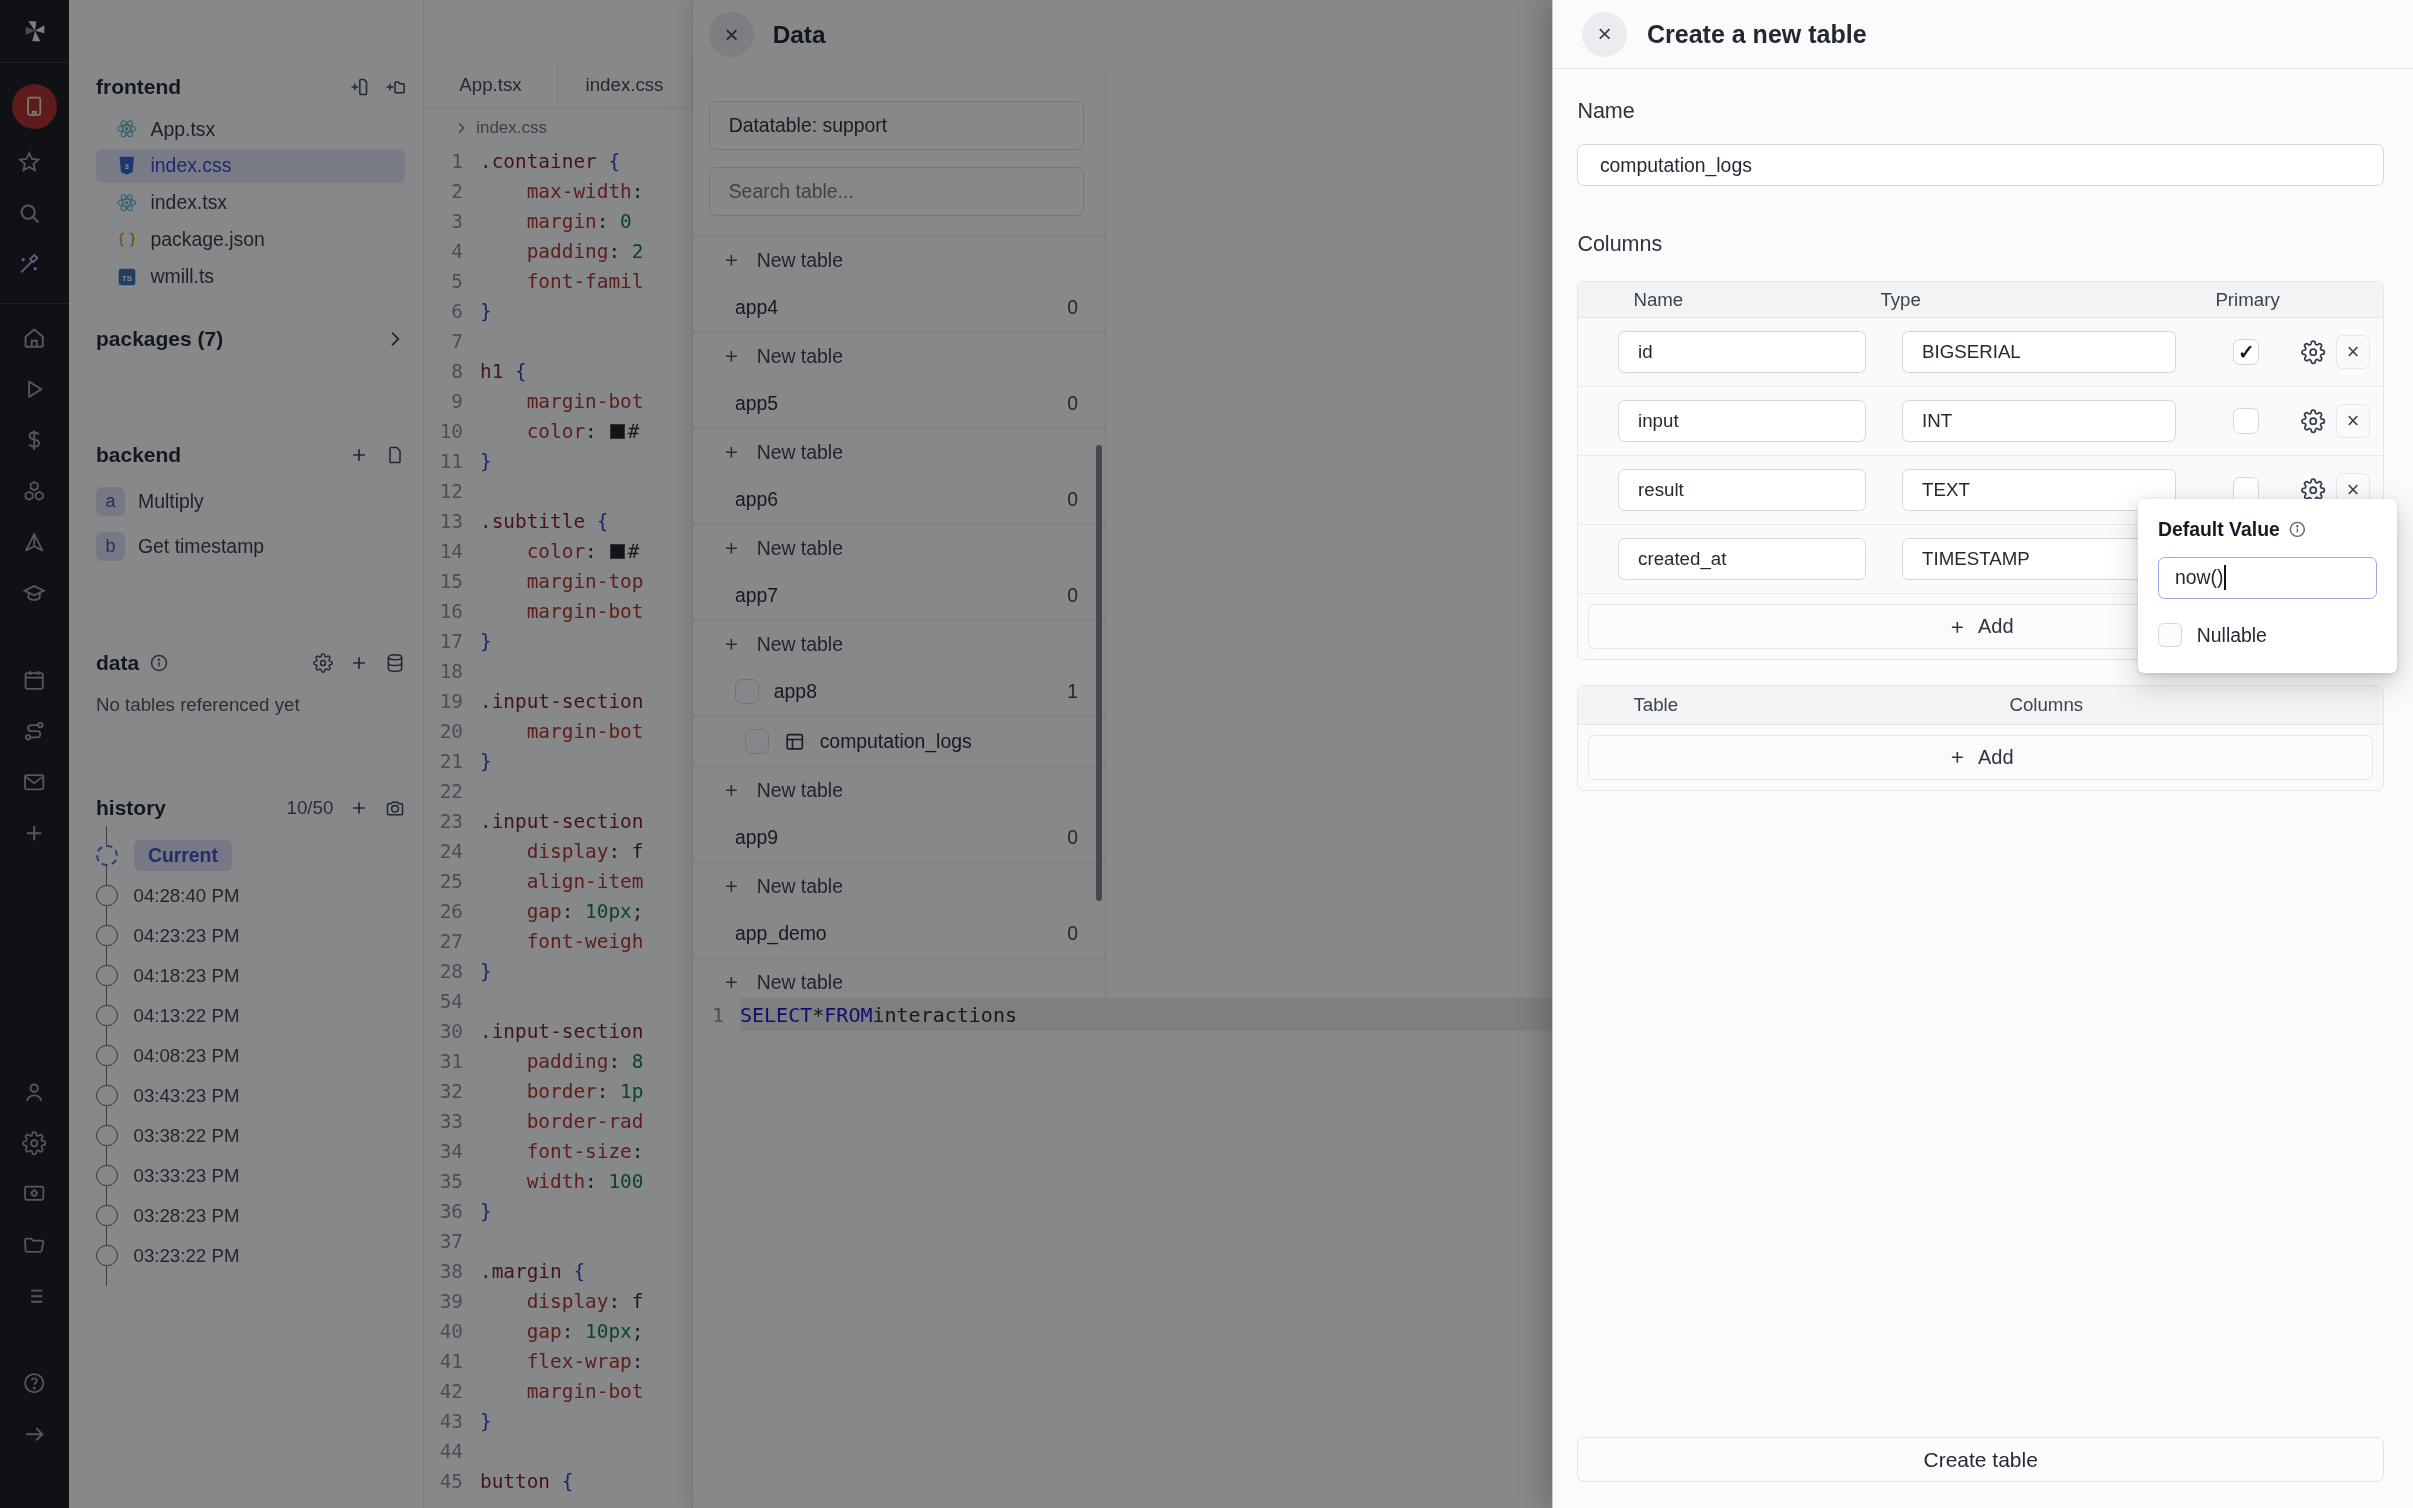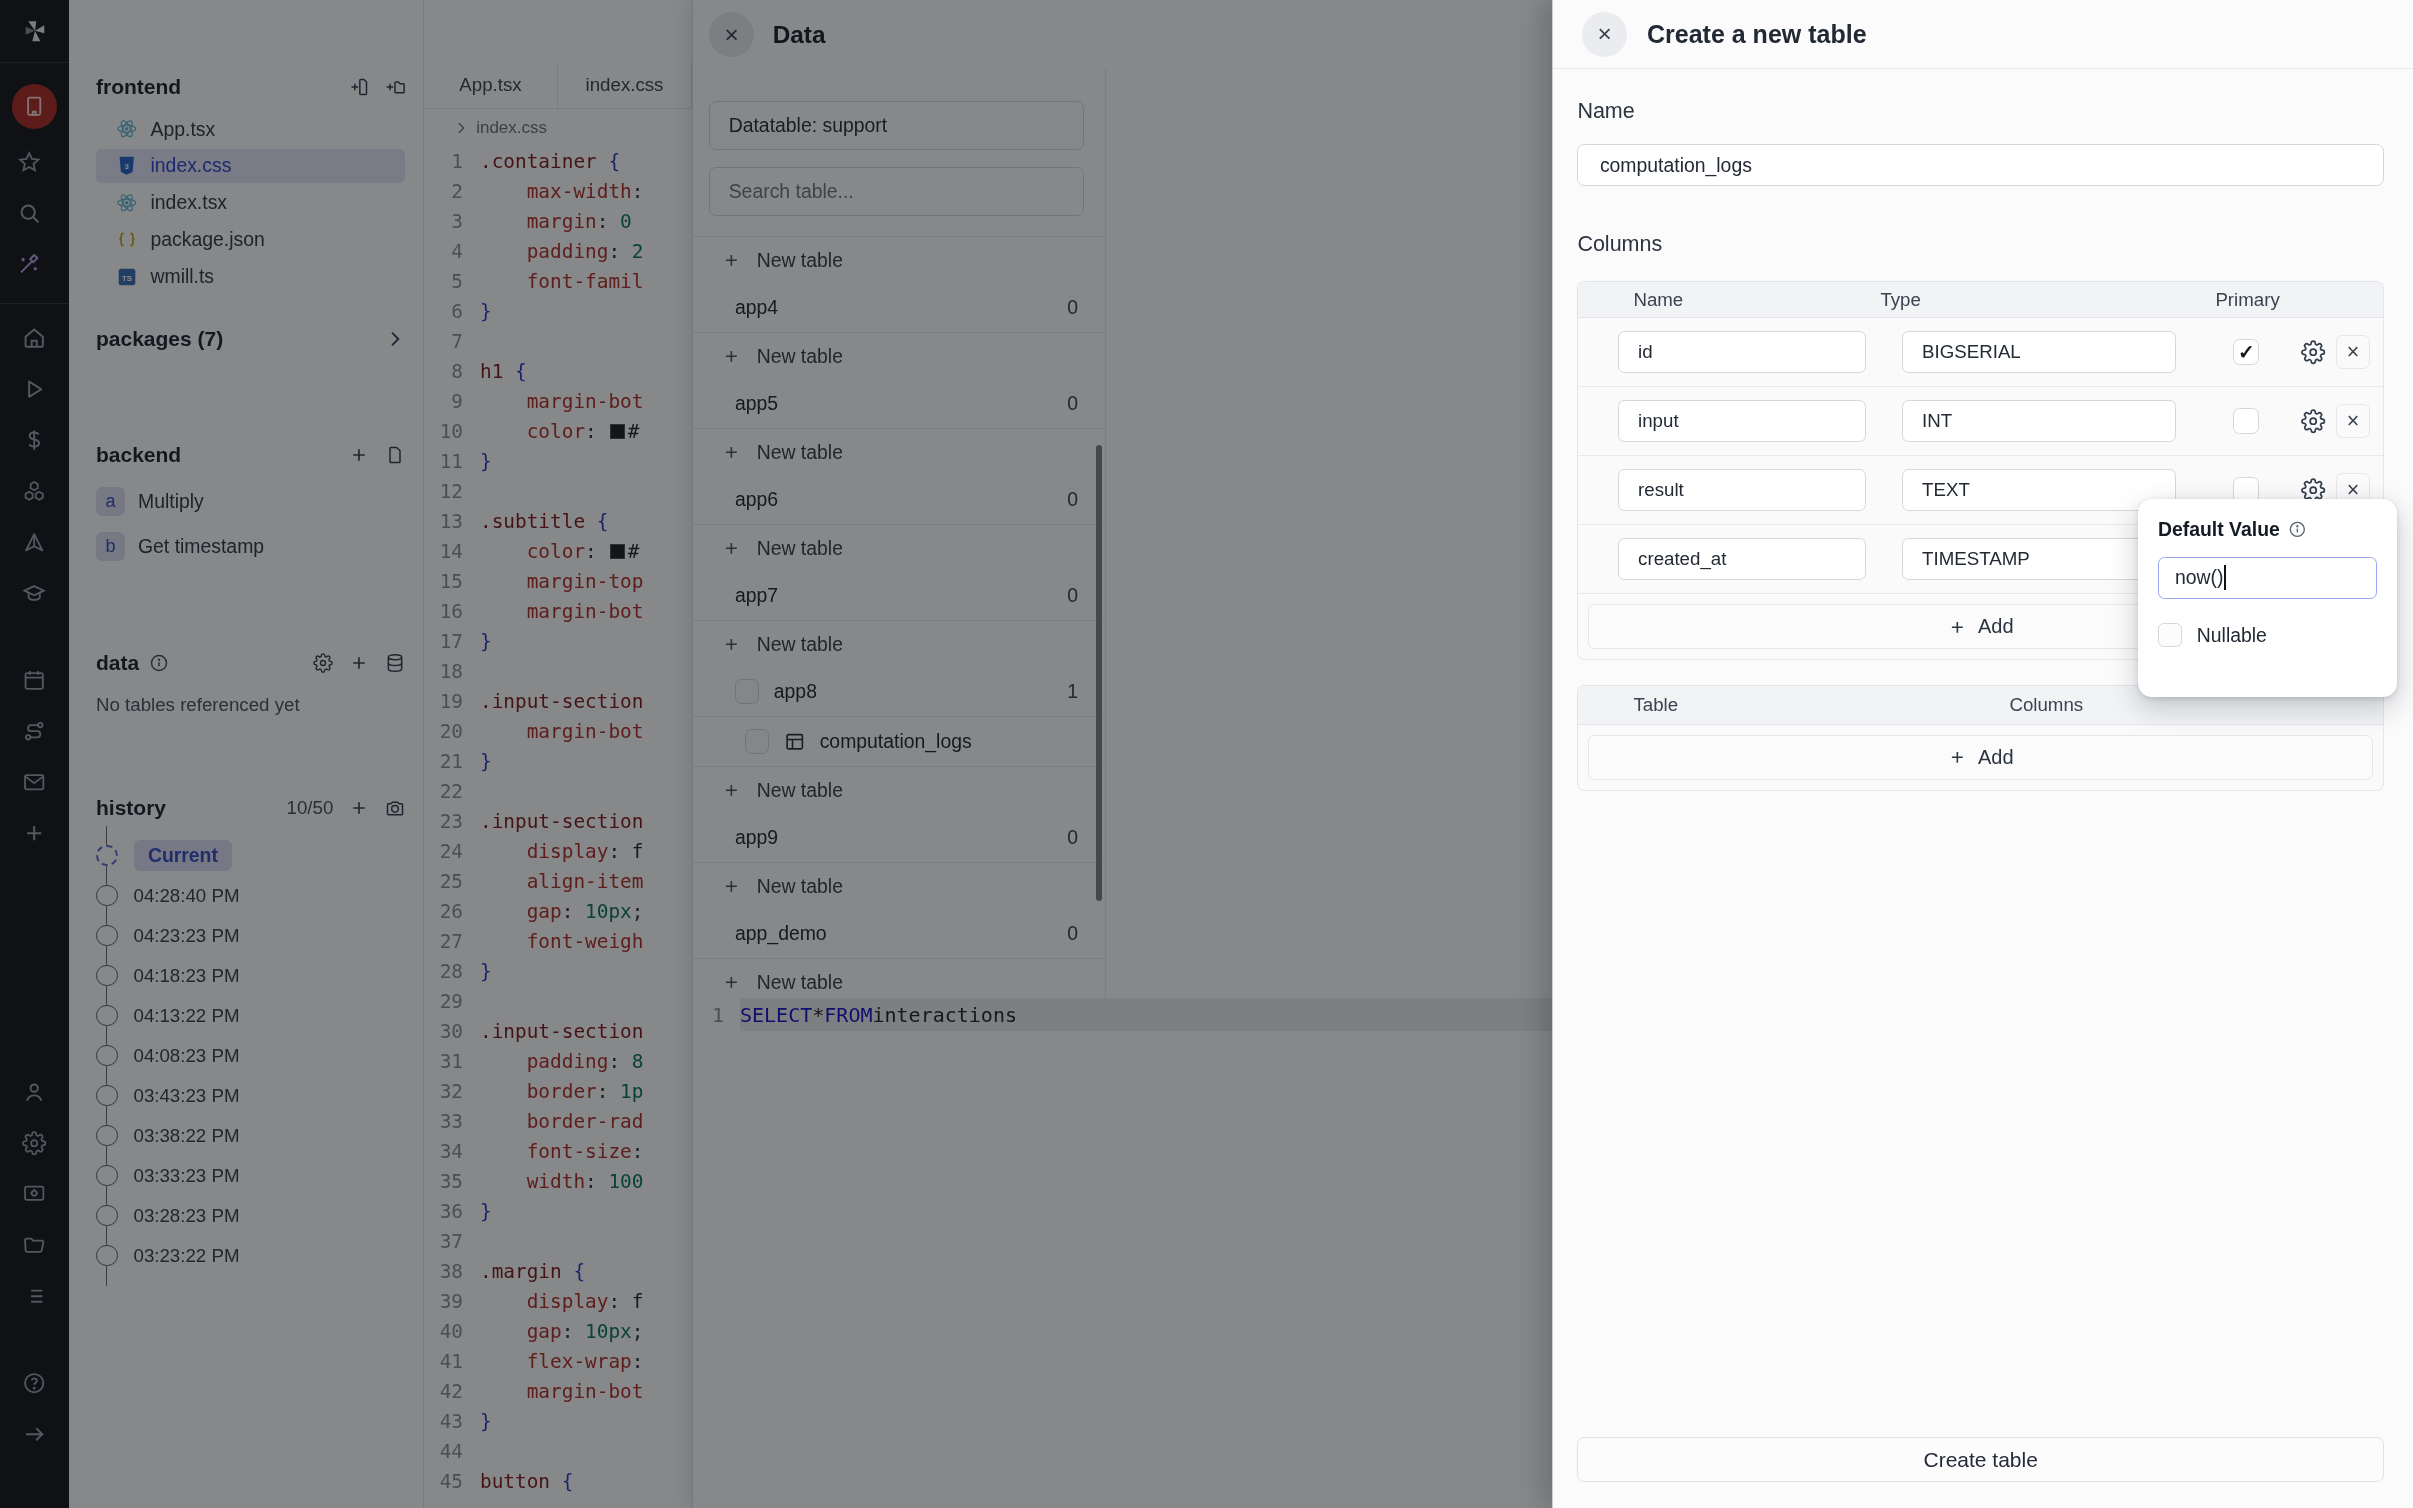--- a/index.html
+++ b/index.html
@@ -107,21 +107,21 @@
   .rowbtn.gear { margin-left:37px; }
   .rowbtn.del { margin-left:5.7px; border:0.7px solid #e4e6ea; border-radius:6.5px; font-size:21.5px; color:#3a4350; }
   .addbtn { margin:10px; height:45px; border:0.7px solid #e4e6ea; border-radius:6.5px; display:flex; align-items:center; justify-content:center; gap:11.5px; font-size:20px; color:#2c3440; background:#fbfbfc; }
   .addbtn svg { width:18.7px; height:18.7px; }
   .lbl.fk { margin-top:50px; }
   .fk-head { height:39px; background:#f2f3f5; border-bottom:0.7px solid #e3e5ea; border-radius:7.2px 7.2px 0 0; display:flex; align-items:center; font-size:18.7px; font-weight:500; color:#3a4350; }
   .fh-table { padding-left:55px; width:431px; }
   .createbtn { position:absolute; left:0; right:0; bottom:26px; height:45px; border:0.7px solid #e0e2e7; border-radius:7.2px; background:#fcfcfd; display:flex; align-items:center; justify-content:center; font-size:21px; font-weight:500; color:#242b37; }
 
   
-  .popup { position:absolute; left:585px; top:499px; width:259px; height:198px; background:#ffffff; border-radius:14px; box-shadow:0 10px 29px rgba(20,24,34,0.22), 0 1.4px 5.7px rgba(20,24,34,0.12); padding:18.7px 20px; z-index:40; }
+  .popup { position:absolute; left:585px; top:499px; width:259px; height:174px; background:#ffffff; border-radius:6px; box-shadow:0 10px 29px rgba(20,24,34,0.22), 0 1.4px 5.7px rgba(20,24,34,0.12); padding:18.7px 20px; z-index:40; }
   .popup-title { display:flex; align-items:center; gap:8.6px; font-size:19.4px; font-weight:700; color:#141a24; }
   .popup-title svg { width:18.7px; height:18.7px; color:#5a6270; }
   .popup-in { margin-top:16px; height:42px; border:1.4px solid #9aa7f2; border-radius:6.5px; background:#fff; display:flex; align-items:center; padding-left:16px; font-size:19.4px; color:#232a34; }
   .caret { display:inline-block; width:1.4px; height:24.4px; background:#111; margin-left:0.7px; }
   .nullable { margin-top:24.4px; display:flex; align-items:center; gap:14.4px; font-size:19.4px; color:#232a34; }
   .nullable .cbox { border-radius:5.7px; }
   svg { display:block; }
 </style>
 </head>
 <body>
@@ -517,21 +517,21 @@
         <div class="cl"><span class="ln">19</span><span class="ct"><span class="tk-sel">.input-section</span></span></div>
         <div class="cl"><span class="ln">20</span><span class="ct"><span class="tk-prop">    margin-bot</span></span></div>
         <div class="cl"><span class="ln">21</span><span class="ct"><span class="tk-brace">}</span></span></div>
         <div class="cl"><span class="ln">22</span><span class="ct"></span></div>
         <div class="cl"><span class="ln">23</span><span class="ct"><span class="tk-sel">.input-section</span></span></div>
         <div class="cl"><span class="ln">24</span><span class="ct"><span class="tk-prop">    display</span><span class="tk-punc">: </span><span class="tk-plain">f</span></span></div>
         <div class="cl"><span class="ln">25</span><span class="ct"><span class="tk-prop">    align-item</span></span></div>
         <div class="cl"><span class="ln">26</span><span class="ct"><span class="tk-prop">    gap</span><span class="tk-punc">: </span><span class="tk-val">10px</span><span class="tk-punc">;</span></span></div>
         <div class="cl"><span class="ln">27</span><span class="ct"><span class="tk-prop">    font-weigh</span></span></div>
         <div class="cl"><span class="ln">28</span><span class="ct"><span class="tk-brace">}</span></span></div>
-        <div class="cl"><span class="ln">29</span><span class="ct"></span></div>
+        <div class="cl"><span class="ln">54</span><span class="ct"></span></div>
         <div class="cl"><span class="ln">30</span><span class="ct"><span class="tk-sel">.input-section</span></span></div>
         <div class="cl"><span class="ln">31</span><span class="ct"><span class="tk-prop">    padding</span><span class="tk-punc">: </span><span class="tk-val">8</span></span></div>
         <div class="cl"><span class="ln">32</span><span class="ct"><span class="tk-prop">    border</span><span class="tk-punc">: </span><span class="tk-val">1p</span></span></div>
         <div class="cl"><span class="ln">33</span><span class="ct"><span class="tk-prop">    border-rad</span></span></div>
         <div class="cl"><span class="ln">34</span><span class="ct"><span class="tk-prop">    font-size</span><span class="tk-punc">:</span></span></div>
         <div class="cl"><span class="ln">35</span><span class="ct"><span class="tk-prop">    width</span><span class="tk-punc">: </span><span class="tk-val">100</span></span></div>
         <div class="cl"><span class="ln">36</span><span class="ct"><span class="tk-brace">}</span></span></div>
         <div class="cl"><span class="ln">37</span><span class="ct"></span></div>
         <div class="cl"><span class="ln">38</span><span class="ct"><span class="tk-sel">.margin</span><span class="tk-plain"> </span><span class="tk-brace">{</span></span></div>
         <div class="cl"><span class="ln">39</span><span class="ct"><span class="tk-prop">    display</span><span class="tk-punc">: </span><span class="tk-plain">f</span></span></div>

